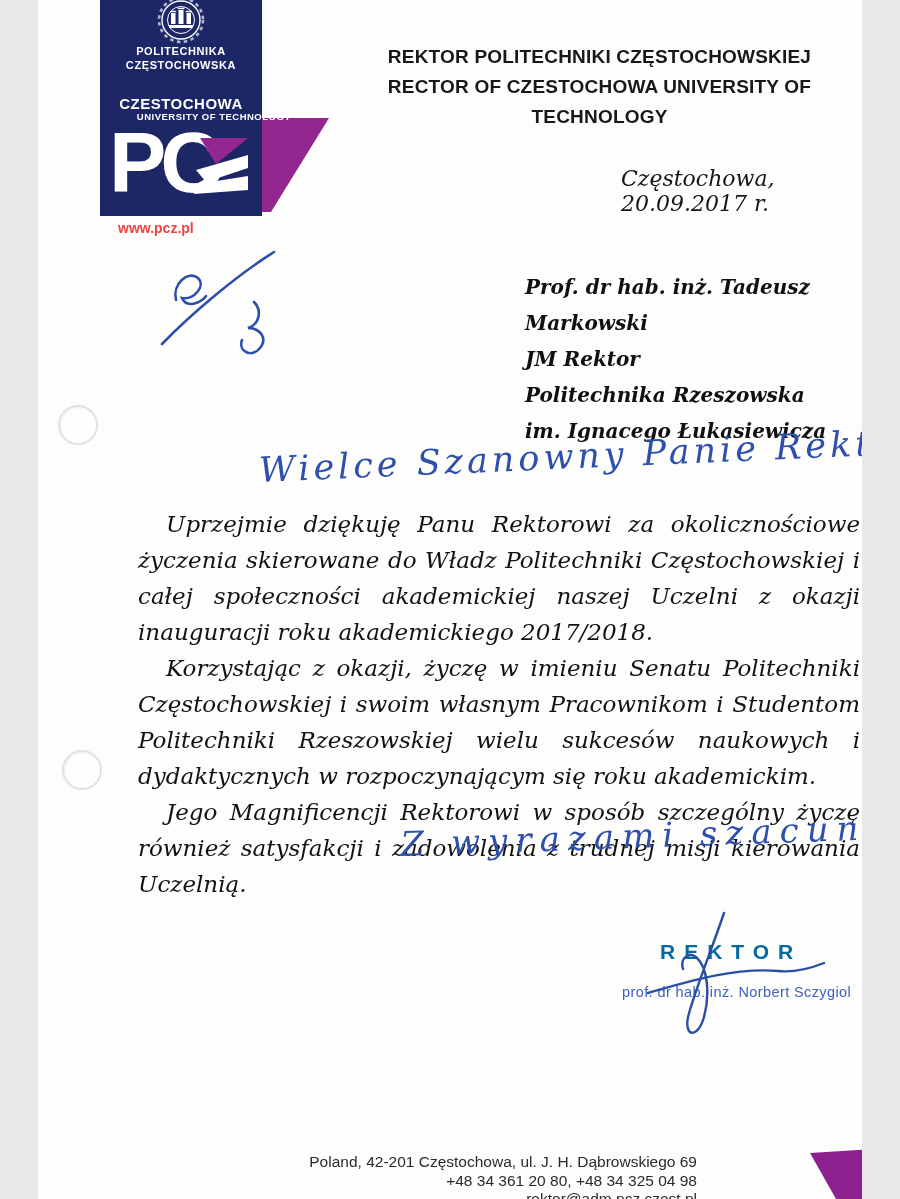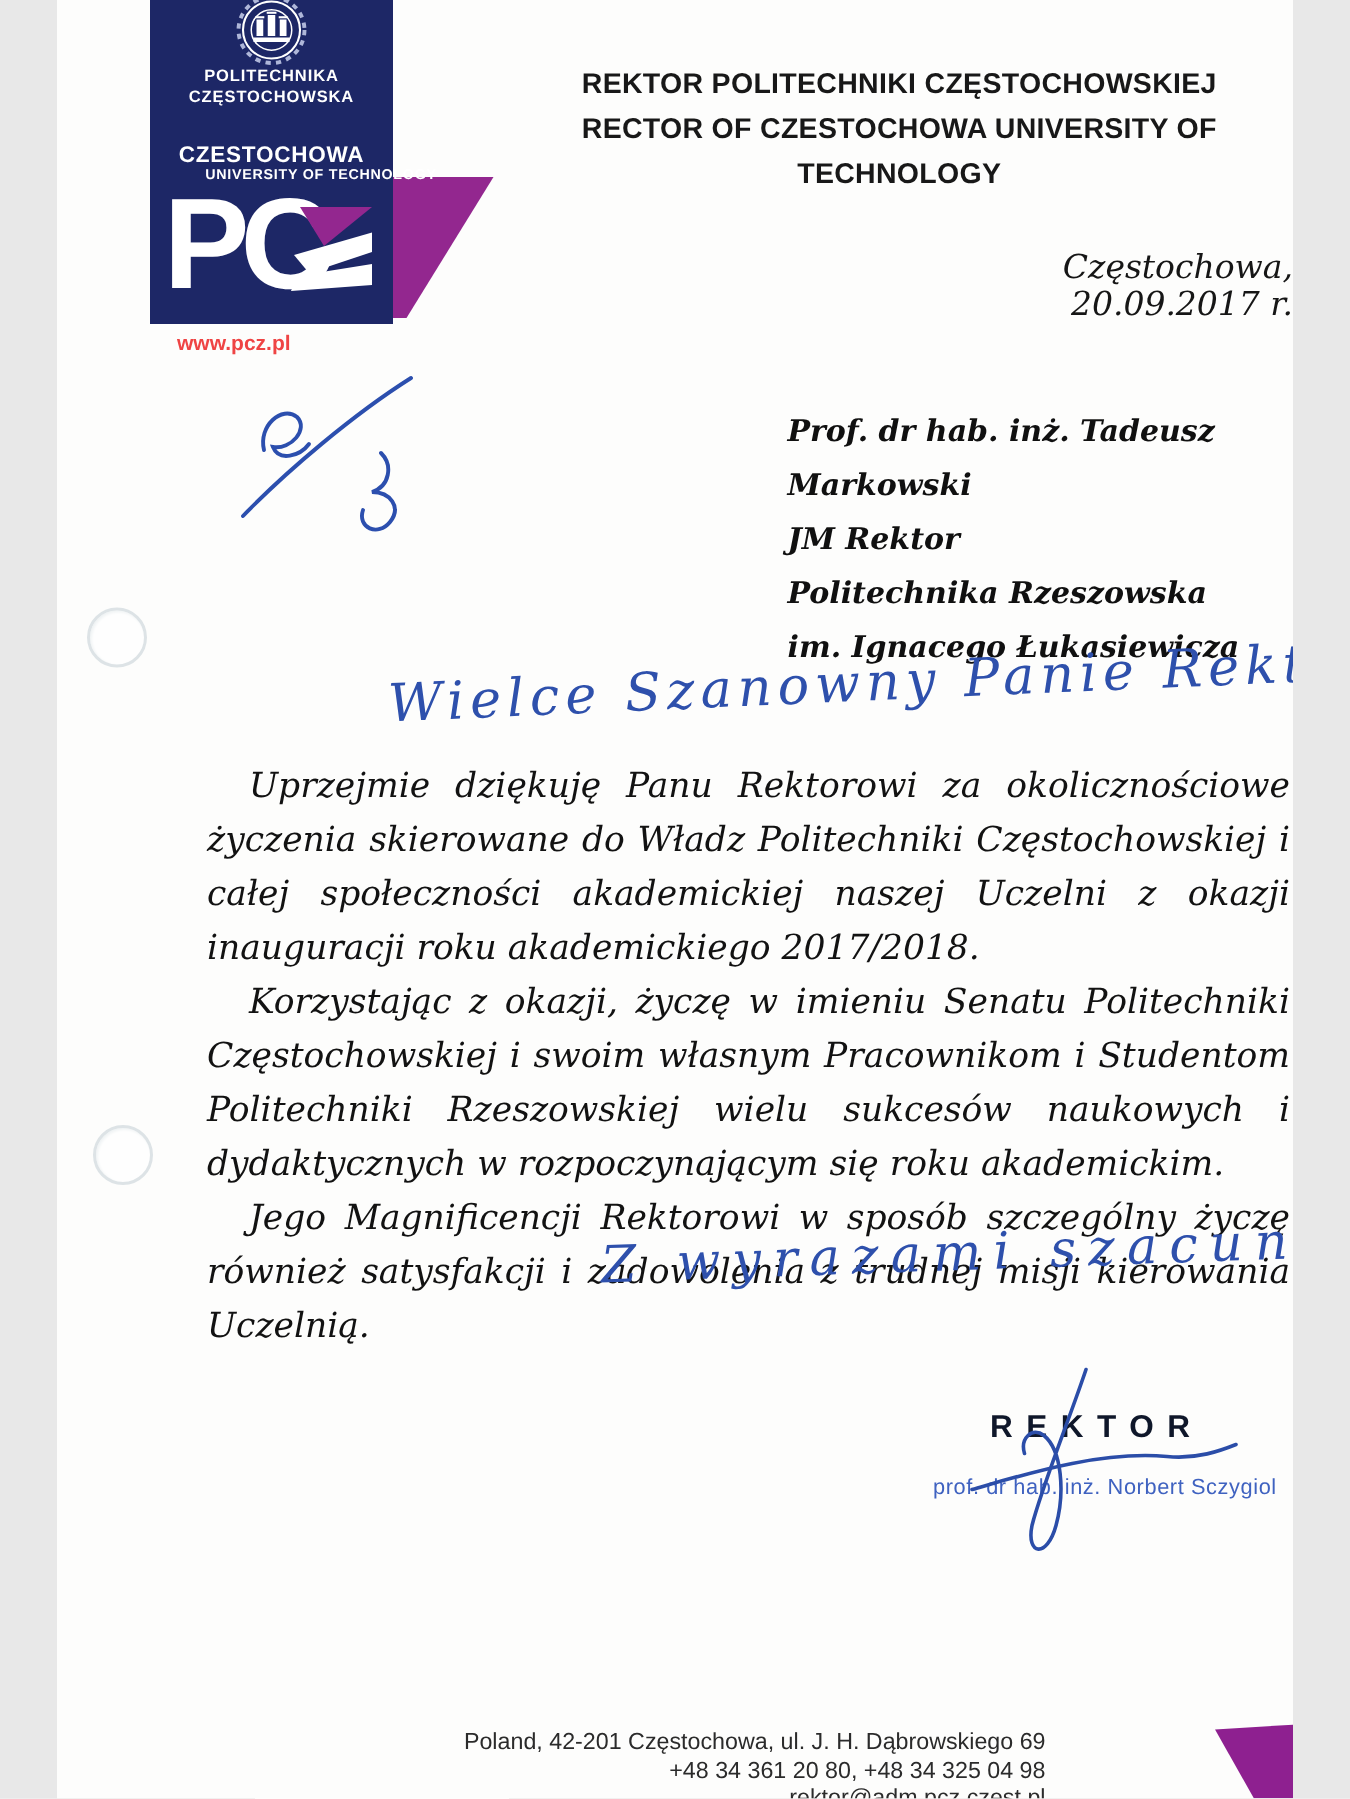--- a/index.html
+++ b/index.html
@@ -15,21 +15,21 @@
   .navy-line{position:absolute;left:0;width:162px;text-align:center;color:#fff;}
   .pl1{top:45px;font-size:11px;font-weight:bold;letter-spacing:.6px;}
   .pl2{top:59px;font-size:11px;font-weight:bold;letter-spacing:.6px;}
   .en1{top:95px;font-size:15px;font-weight:600;letter-spacing:.5px;}
   .en2{top:111px;font-size:9.5px;font-weight:700;letter-spacing:.5px;padding-left:33px;}
   .monogram{position:absolute;left:12px;top:122px;}
   .website{position:absolute;left:80px;top:220px;font-size:14px;font-weight:bold;color:#ef4444;}
   .head-title{position:absolute;left:299px;top:42px;font-size:19px;font-weight:bold;
     line-height:30px;letter-spacing:.2px;color:#181818;text-align:center;}
   .dateline{position:absolute;left:583px;top:166px;font-family:"DejaVu Serif",serif;
-    font-style:italic;font-size:22px;color:#161616;text-align:right;}
+    font-style:italic;font-size:22px;color:#161616;}
   
   .recipient{position:absolute;left:487px;top:269px;font-family:"DejaVu Serif",serif;
     font-style:italic;font-size:20px;font-weight:600;line-height:36px;color:#101010;}
   
   .punch{position:absolute;width:36px;height:36px;border-radius:50%;
     border:2px solid #dde3e6;background:#fefefe;box-shadow:inset 1px 1px 2px #eef2f3;}
   .punch1{left:20px;top:405px;}
   .punch2{left:24px;top:750px;}
   
   .hand{font-family:"DejaVu Serif",serif;font-style:italic;color:#2e50ac;white-space:nowrap;}
@@ -38,21 +38,21 @@
   .closing{position:absolute;left:362px;top:824px;font-size:34px;letter-spacing:8px;
     transform:rotate(-2deg);transform-origin:left top;}
   .ink{position:absolute;}
   
   .body-text{position:absolute;left:100px;top:506px;width:722px;
     font-family:"DejaVu Serif",serif;font-style:italic;font-size:23px;
     line-height:36px;color:#121212;text-align:justify;}
   .body-text p{margin:0;text-indent:28px;}
   
   .stamp-title{position:absolute;left:622px;top:940px;font-size:21px;font-weight:bold;
-    letter-spacing:9px;color:#0f172a;}
+    letter-spacing:9px;color:#0369a1;}
   .stamp-name{position:absolute;left:584px;top:984px;font-size:14.5px;color:#3f62c0;
     letter-spacing:.4px;white-space:nowrap;}
   
   .footer{position:absolute;right:165px;top:1153px;text-align:right;font-size:15.5px;
     line-height:18.5px;color:#2b2b2b;white-space:nowrap;}
   .purple-corner{position:absolute;left:768px;top:1143px;}
 </style>
 </head>
 <body>
 

